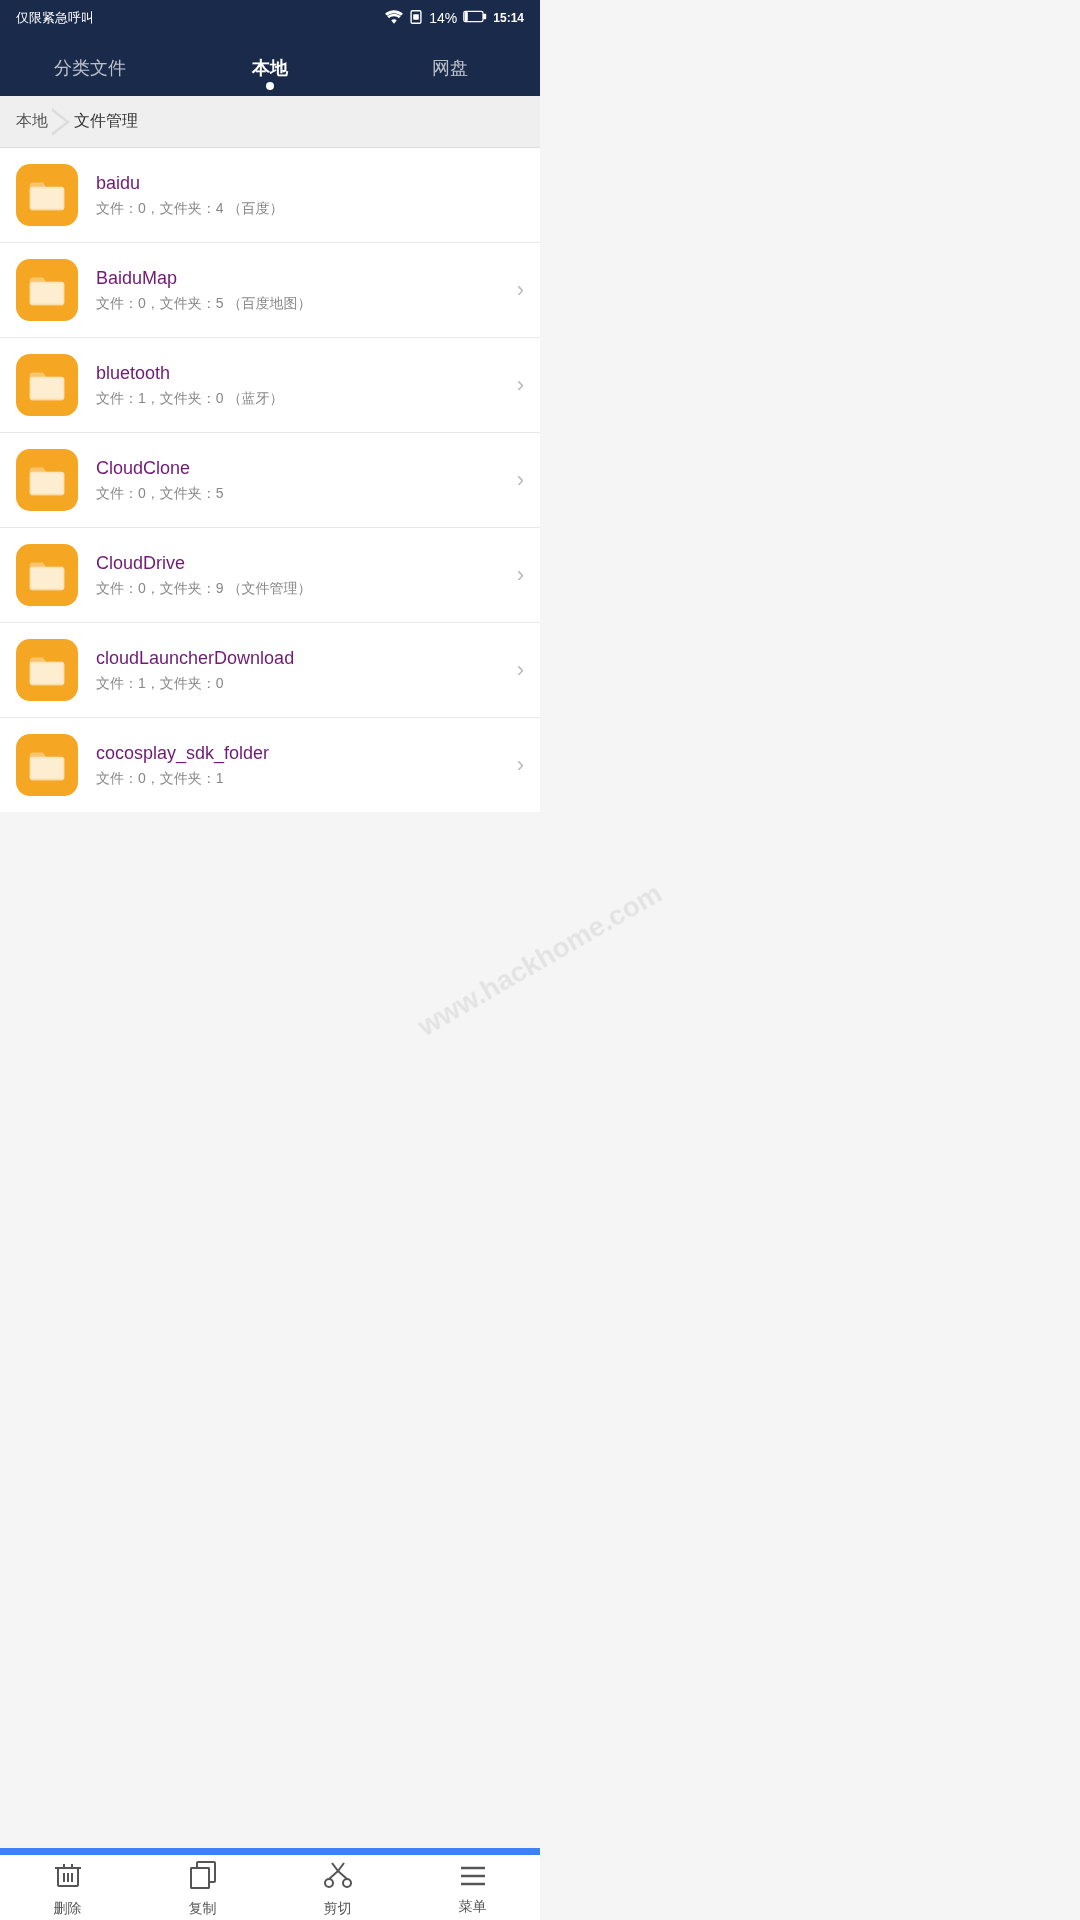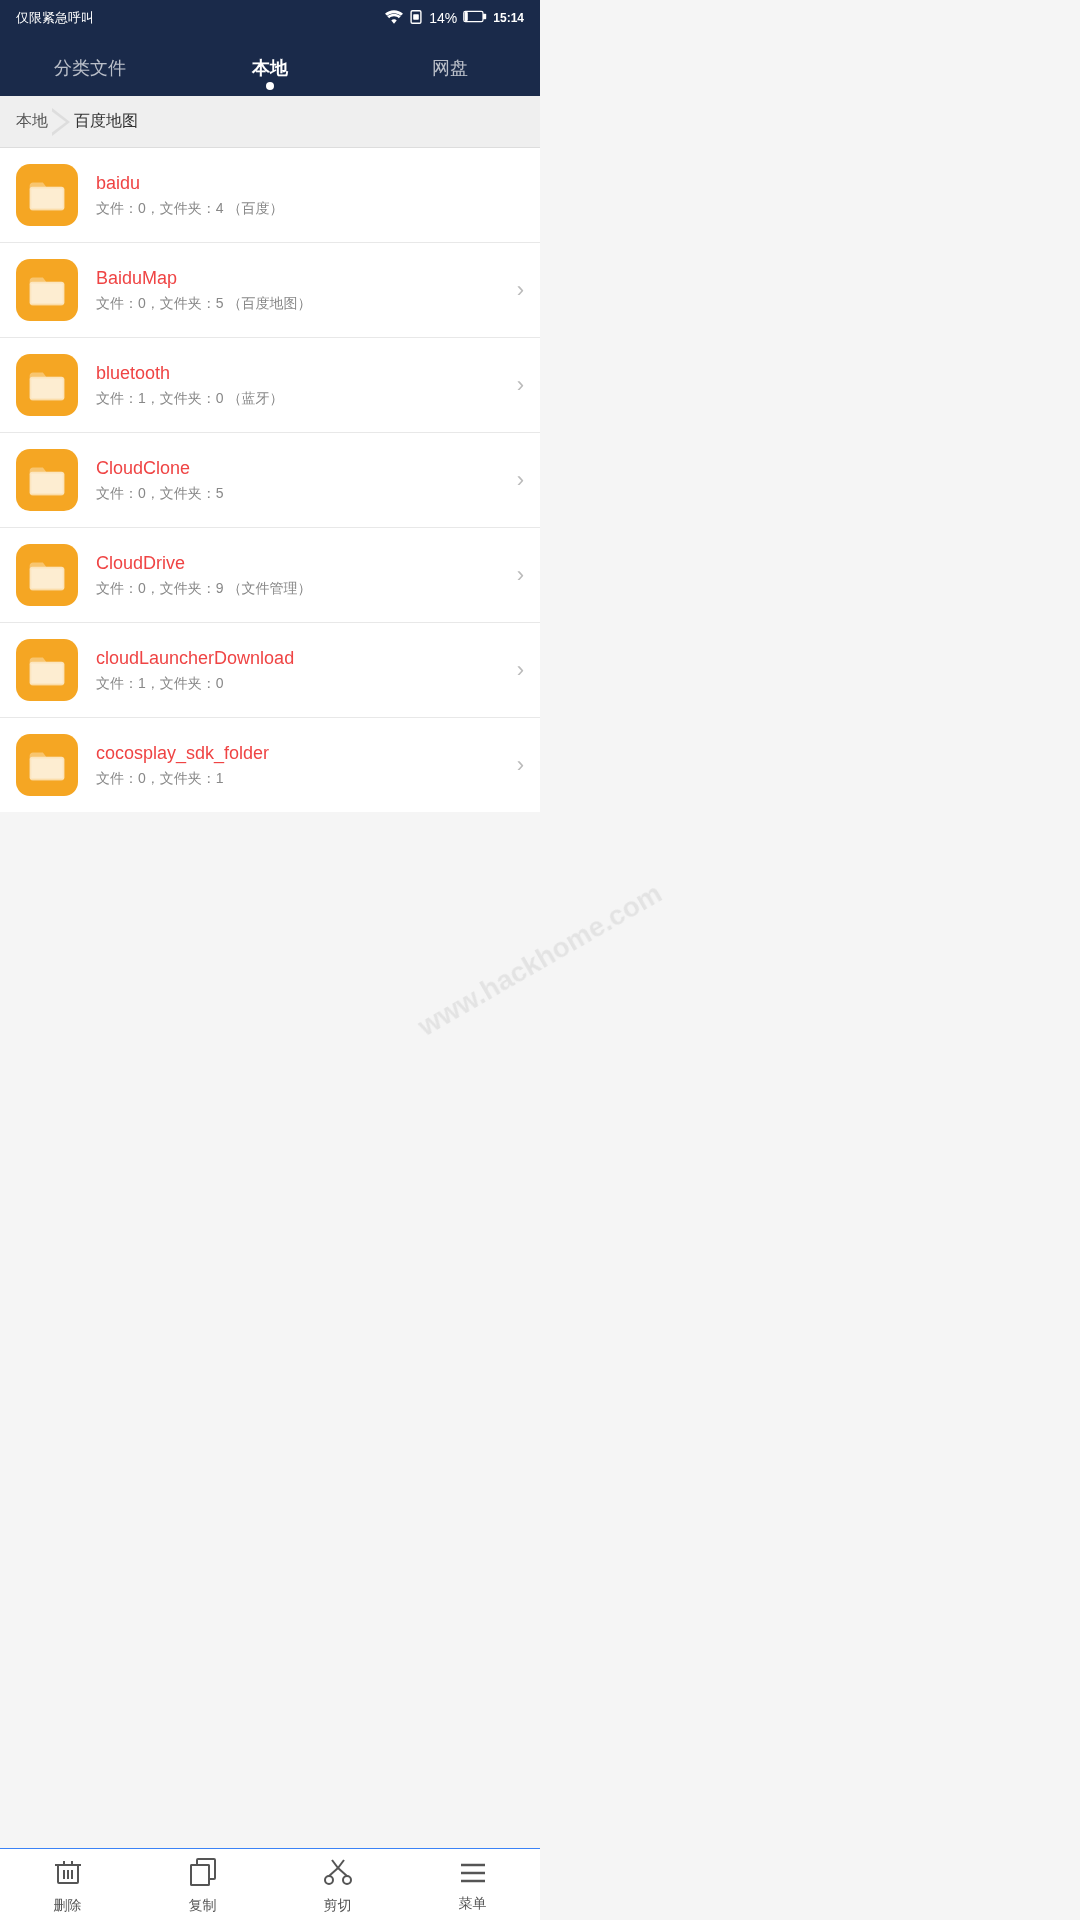--- a/index.html
+++ b/index.html
@@ -142,21 +142,21 @@
       width: 38px;
       height: 34px;
     }
 
     .file-info {
       flex: 1;
       padding-left: 18px;
     }
     .file-name {
       font-size: 18px;
-      color: #ef4444;
+      color: #701a75;
       font-weight: 400;
       margin-bottom: 6px;
     }
     .file-meta {
       font-size: 14px;
       color: #888;
     }
 
     .chevron-right {
       color: #bbb;
@@ -178,21 +178,21 @@
       z-index: 100;
       font-weight: bold;
     }
 
     
     .bottom-bar {
       position: fixed;
       bottom: 0;
       width: 540px;
       background: white;
-      border-top: 1px solid #3b82f6;
+      border-top: 7px solid #3b82f6;
       display: flex;
       justify-content: space-around;
       align-items: center;
       height: 72px;
       padding: 8px 0 4px;
     }
     .bottom-btn {
       display: flex;
       flex-direction: column;
       align-items: center;
@@ -251,21 +251,21 @@
     <span>网盘</span>
   </div>
 </div>
 
 <div class="breadcrumb">
   <div class="breadcrumb-item">
     <span>本地</span>
   </div>
   <div class="breadcrumb-arrow"></div>
   <div class="breadcrumb-item">
-    <span>百度地图</span>
+    <span>文件管理</span>
   </div>
 </div>
 
 <div class="file-list" id="file-list-container">
 <div class="file-item">
       <div class="folder-icon">
         <svg class="folder-svg" viewBox="0 0 46 38" fill="none">
           <path d="M2 8 C2 5.8 3.8 4 6 4 L18 4 L22 9 L40 9 C42.2 9 44 10.8 44 13 L44 34 C44 36.2 42.2 38 40 38 L6 38 C3.8 38 2 36.2 2 34 Z" fill="#fff" fill-opacity="0.35"></path>
           <path d="M2 12 C2 10.3 3.3 9 5 9 L41 9 C42.7 9 44 10.3 44 12 L44 34 C44 35.7 42.7 37 41 37 L5 37 C3.3 37 2 35.7 2 34 Z" fill="#fff" fill-opacity="0.55"></path>
           <path d="M4 12 C4 11.4 4.4 11 5 11 L41 11 C41.6 11 42 11.4 42 12 L42 34 C42 34.6 41.6 35 41 35 L5 35 C4.4 35 4 34.6 4 34 Z" fill="#fff" fill-opacity="0.3"></path>

